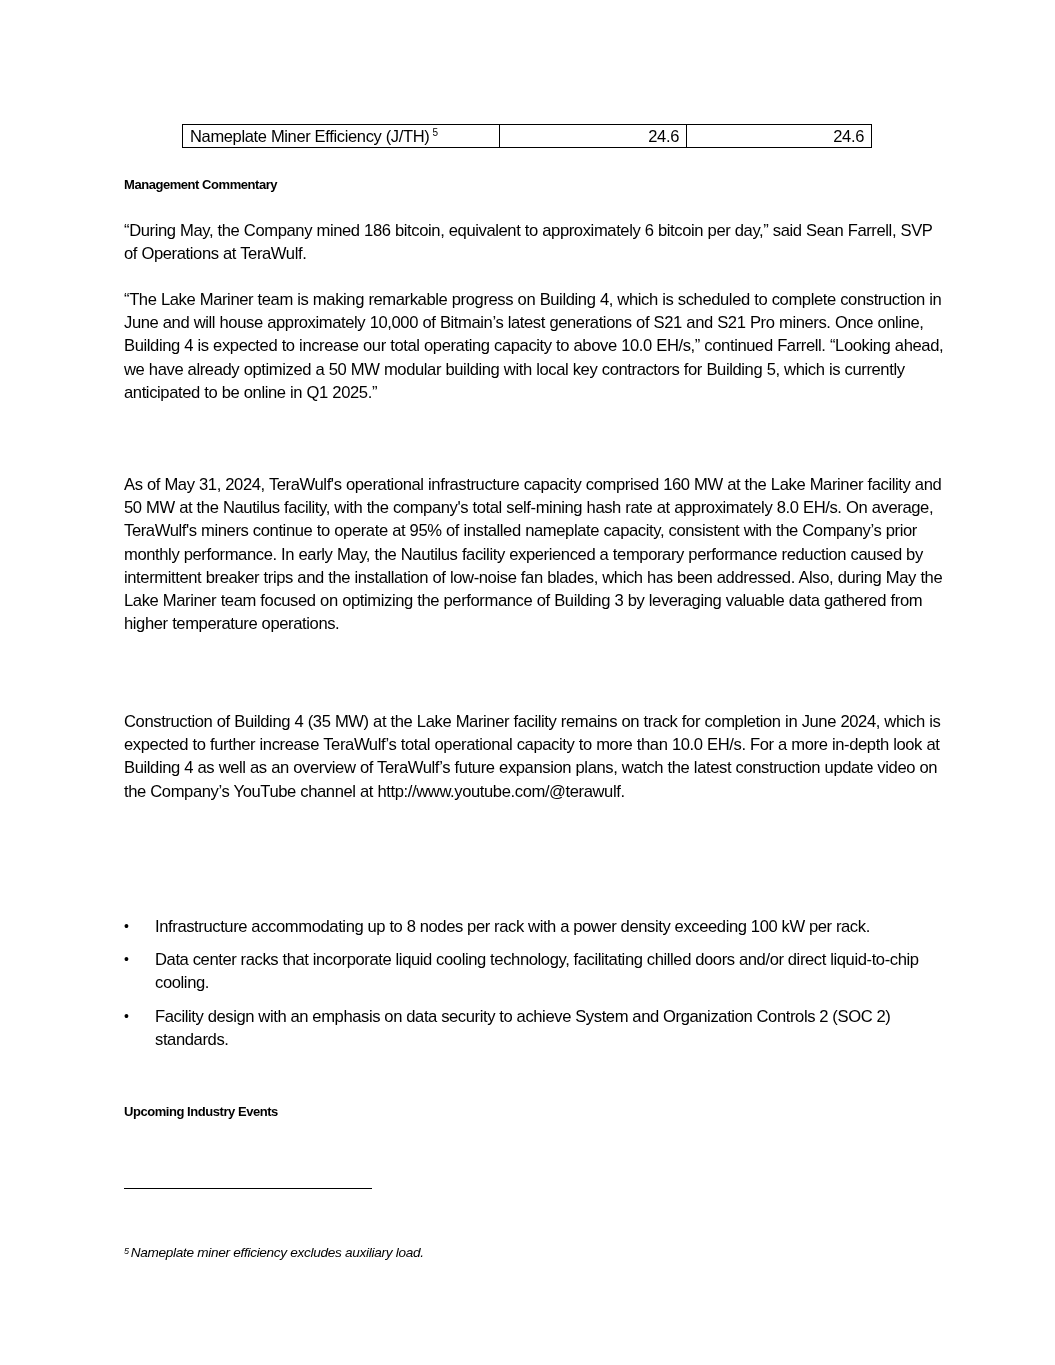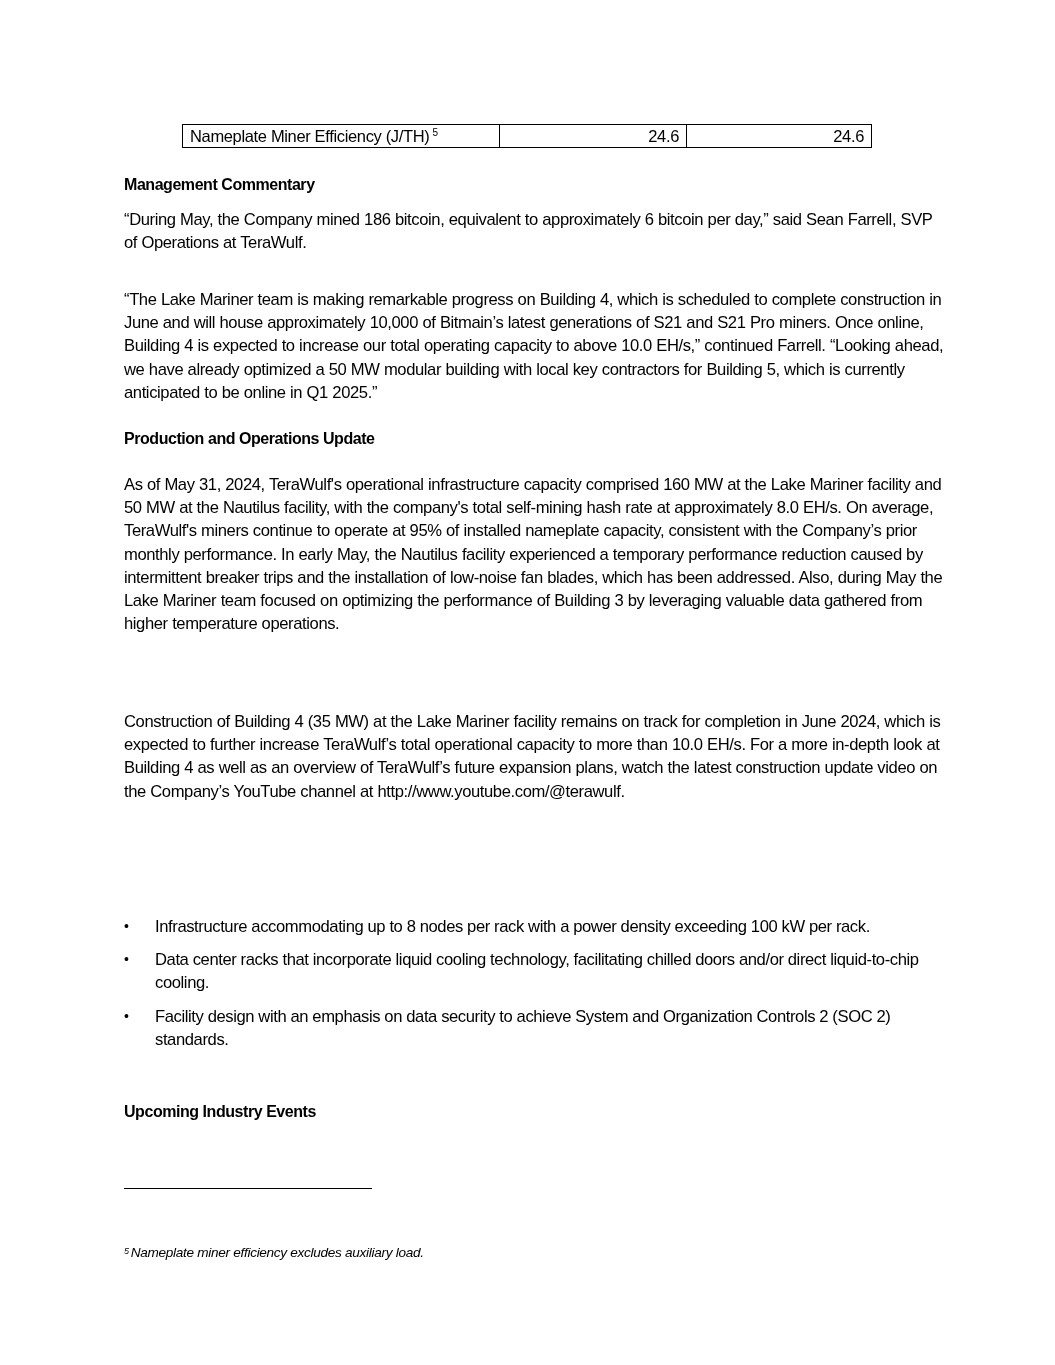--- a/index.html
+++ b/index.html
@@ -64,21 +64,21 @@
       width: 820px;
       font-size: 16.6px;
       line-height: 23.2px;
       letter-spacing: -0.4px;
       word-spacing: 0.2px;
     }
     .heading {
       position: absolute;
       left: 124px;
       font-weight: bold;
-      font-size: 16px;
+      font-size: 13px;
       letter-spacing: -0.45px;
       line-height: 23px;
     }
     p { margin: 0; }
     .bullets {
       position: absolute;
       left: 124px;
       top: 915px;
       width: 820px;
       margin: 0;
@@ -133,29 +133,28 @@
         <tr>
       <td class="label-cell"><span>Nameplate Miner Efficiency (J/TH)</span><sup class="fn">5</sup></td>
       <td class="val-cell">24.6</td>
       <td class="val-cell-2">24.6</td>
     </tr>
   </tbody>
     </table>
 
   <div class="heading" style="top:173px;">Management Commentary</div>
 
-  <div class="block" style="top:208px;">
+  <div class="block" style="top:219px;">
     <p>“During May, the Company mined 186 bitcoin, equivalent to approximately 6 bitcoin per day,” said Sean Farrell, SVP of Operations at TeraWulf.</p>
   </div>
 
   <div class="block" style="top:288px;">
     <p>“The Lake Mariner team is making remarkable progress on Building 4, which is scheduled to complete construction in June and will house approximately 10,000 of Bitmain’s latest generations of S21 and S21 Pro miners. Once online, Building 4 is expected to increase our total operating capacity to above 10.0 EH/s,” continued Farrell. “Looking ahead, we have already optimized a 50 MW modular building with local key contractors for Building 5, which is currently anticipated to be online in Q1 2025.”</p>
   </div>
 
-  <div class="heading" style="top:427px;">Production and Operations Update</div>
 
   <div class="block" style="top:473px;">
     <p>As of May 31, 2024, TeraWulf's operational infrastructure capacity comprised 160 MW at the Lake Mariner facility and 50 MW at the Nautilus facility, with the company's total self-mining hash rate at approximately 8.0 EH/s. On average, TeraWulf's miners continue to operate at 95% of installed nameplate capacity, consistent with the Company’s prior monthly performance. In early May, the Nautilus facility experienced a temporary performance reduction caused by intermittent breaker trips and the installation of low-noise fan blades, which has been addressed. Also, during May the Lake Mariner team focused on optimizing the performance of Building 3 by leveraging valuable data gathered from higher temperature operations.</p>
   </div>
 
   <div class="block" style="top:682px;margin-top:28px;">
     <p><span>Construction of Building 4 (35 MW) at the Lake Mariner facility remains on track for completion in June 2024, which is expected to further increase TeraWulf’s total operational capacity to more than 10.0 EH/s. For a more in-depth look at Building 4 as well as an overview of TeraWulf’s future expansion plans, watch the latest construction update video on the Company’s YouTube channel at</span> <span>http://www.youtube.com/@terawulf.</span></p>
   </div>
 
 

